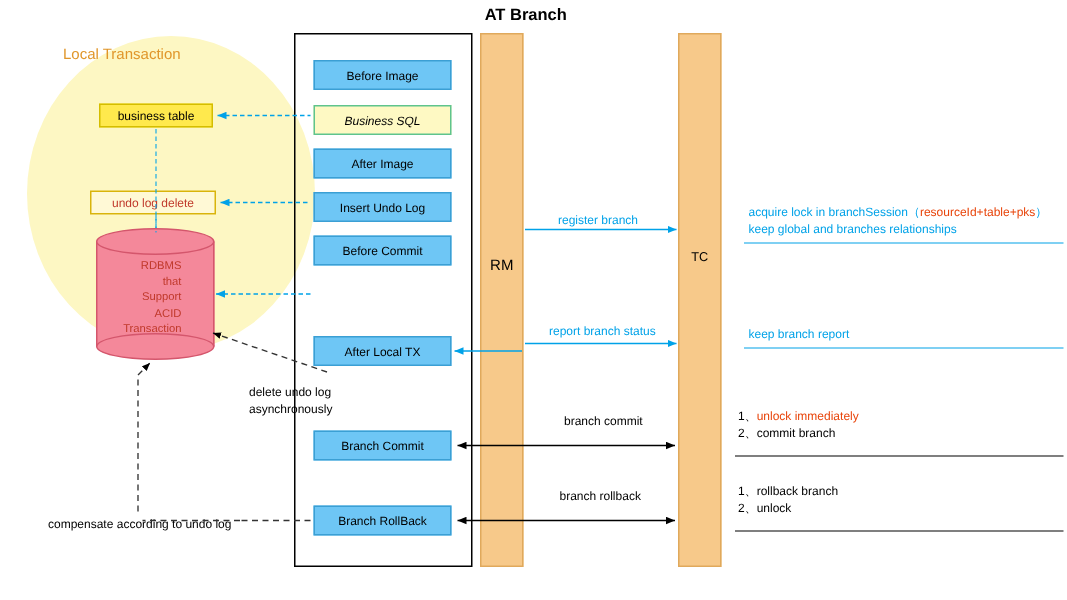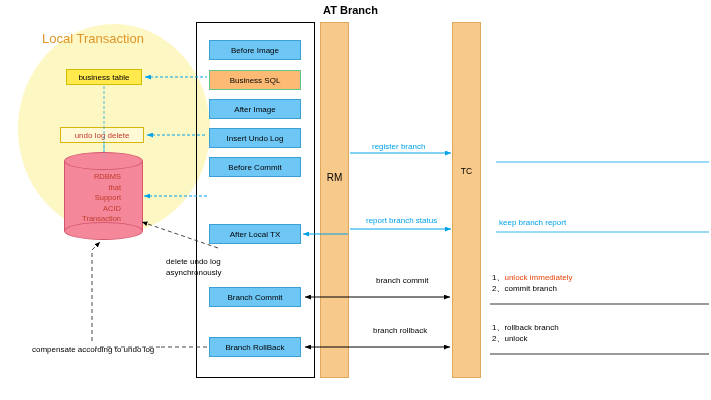--- a/index.html
+++ b/index.html
@@ -30,21 +30,21 @@
 
   
   #local-tx-ellipse {
     left: 18px; top: 24px;
     width: 192px; height: 210px;
     background: #fdf7c3;
     border-radius: 50%;
   }
   #local-tx-label {
     left: 42px; top: 31px;
-    font-size: 13px;
+    font-size: 10px;
     color: #e08a1e;
   }
 
   
   #branch-box {
     left: 196px; top: 22px;
     width: 119px; height: 356px;
     border: 1.2px solid #000;
     background: transparent;
     box-sizing: border-box;
@@ -90,22 +90,23 @@
     border: 1px solid #3b9fd4;
     box-sizing: border-box;
     font-size: 8px;
     color: #000;
     display: flex;
     align-items: center;
     justify-content: center;
     left: 209px;
   }
   .step.green {
-    background: #fdba74;
+    background: #fef9c3;
     border-color: #5fc48d;
+    font-style: italic;
   }
 
   
   .yellow-box {
     background: #ffe94d;
     border: 1px solid #d4bd00;
     box-sizing: border-box;
     font-size: 8px;
     color: #000;
     display: flex;
@@ -216,20 +217,26 @@
   <div class="abs step" style="top:157px;">Before Commit</div>
   <div class="abs step" style="top:224px;">After Local TX</div>
   <div class="abs step" style="top:287px;">Branch Commit</div>
   <div class="abs step" style="top:337px;">Branch RollBack</div>
 
   <div class="abs lbl blue" style="left:372px; top:142px;">register branch</div>
   <div class="abs lbl blue" style="left:366px; top:216px;">report branch status</div>
   <div class="abs lbl" style="left:376px; top:276px;">branch commit</div>
   <div class="abs lbl" style="left:373px; top:326px;">branch rollback</div>
 
+  <div class="abs lbl ln" style="left:499px; top:136px;">
+    <div>
+      <span class="lbl blue">acquire lock in branchSession（</span><span class="lbl red">resourceId+table+pks</span><span class="lbl blue">）</span>
+    </div>
+    <div class="lbl blue">keep global and branches relationships</div>
+  </div>
 
   <div class="abs lbl blue" style="left:499px; top:218px;">keep branch report</div>
 
   <div class="abs lbl ln" style="left:492px; top:272px;">
     <div>
       <span class="lbl">1、</span><span class="lbl red">unlock immediately</span>
     </div>
     <div>
       <span class="lbl">2、</span><span class="lbl">commit branch</span>
     </div>

